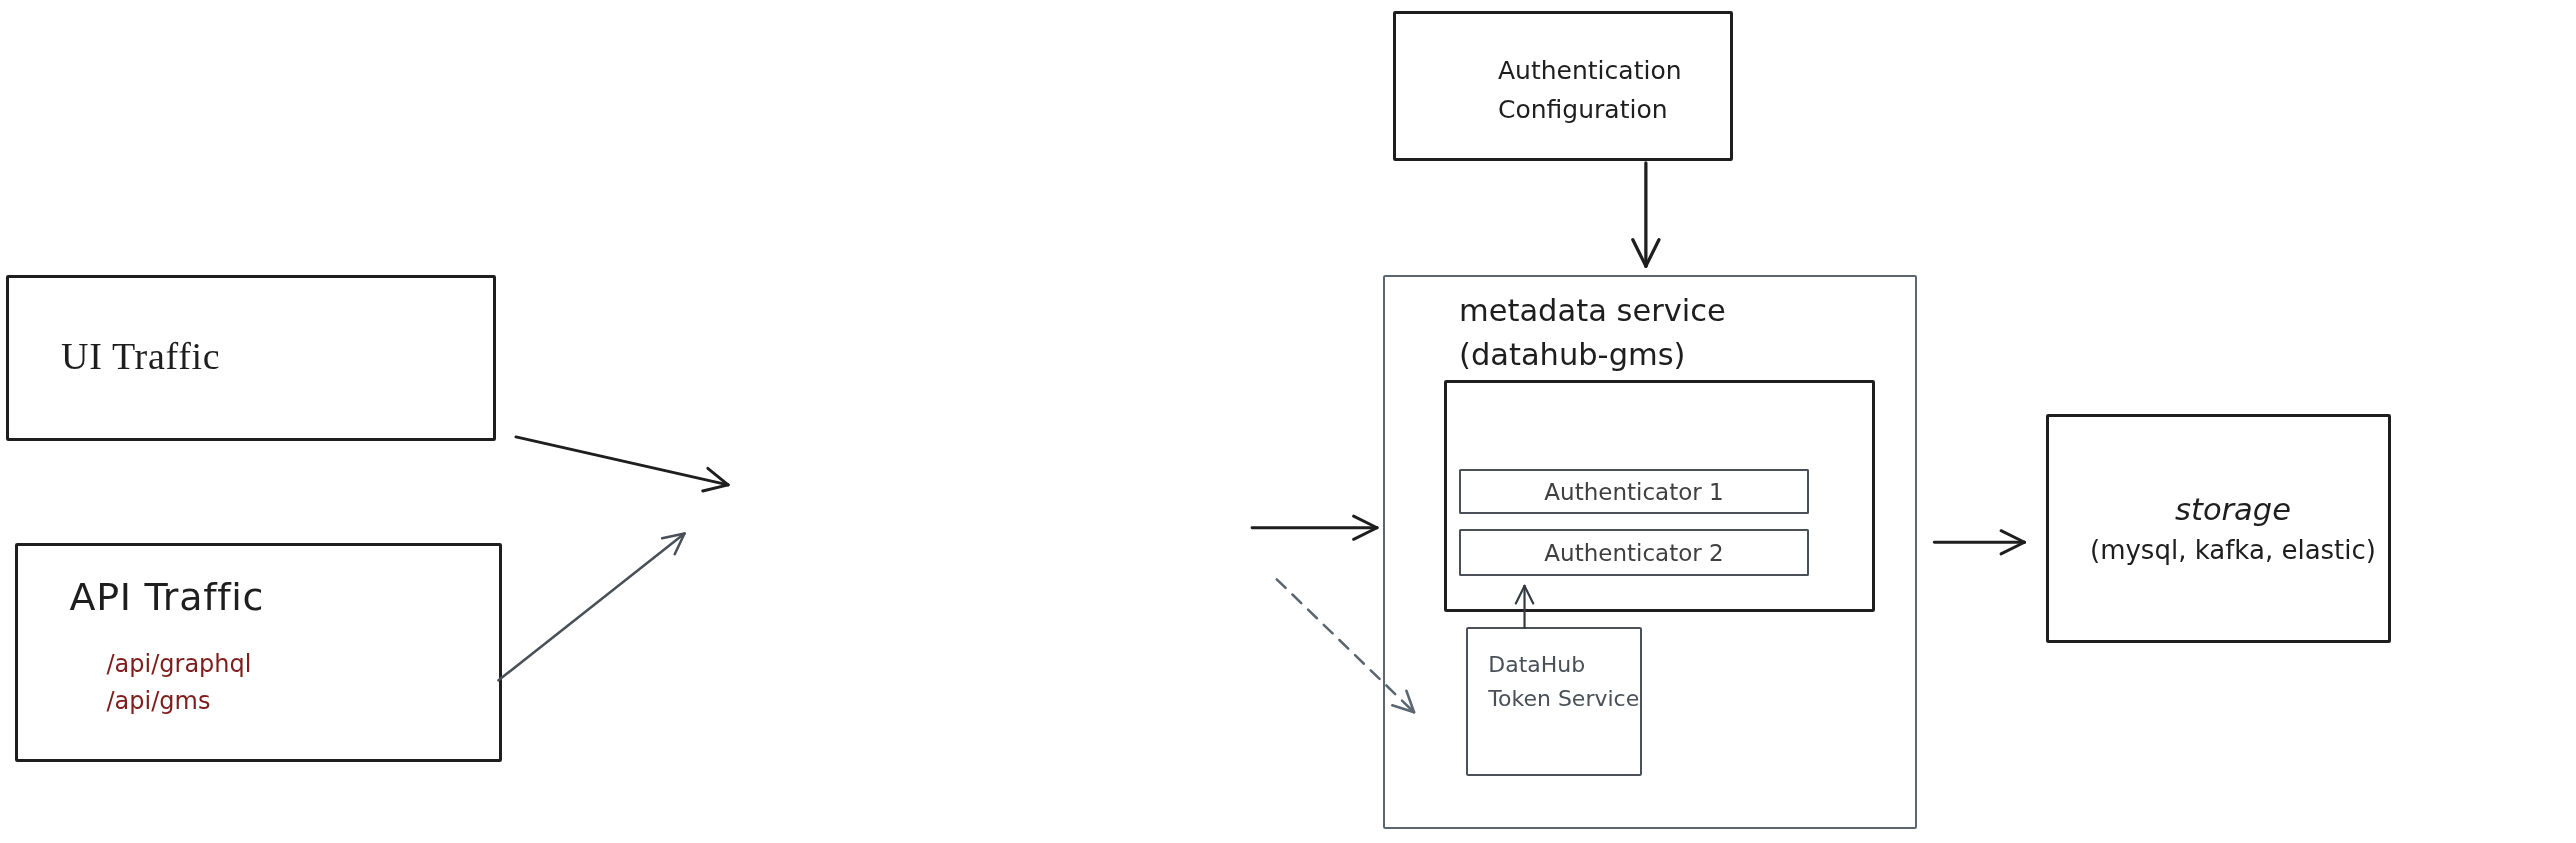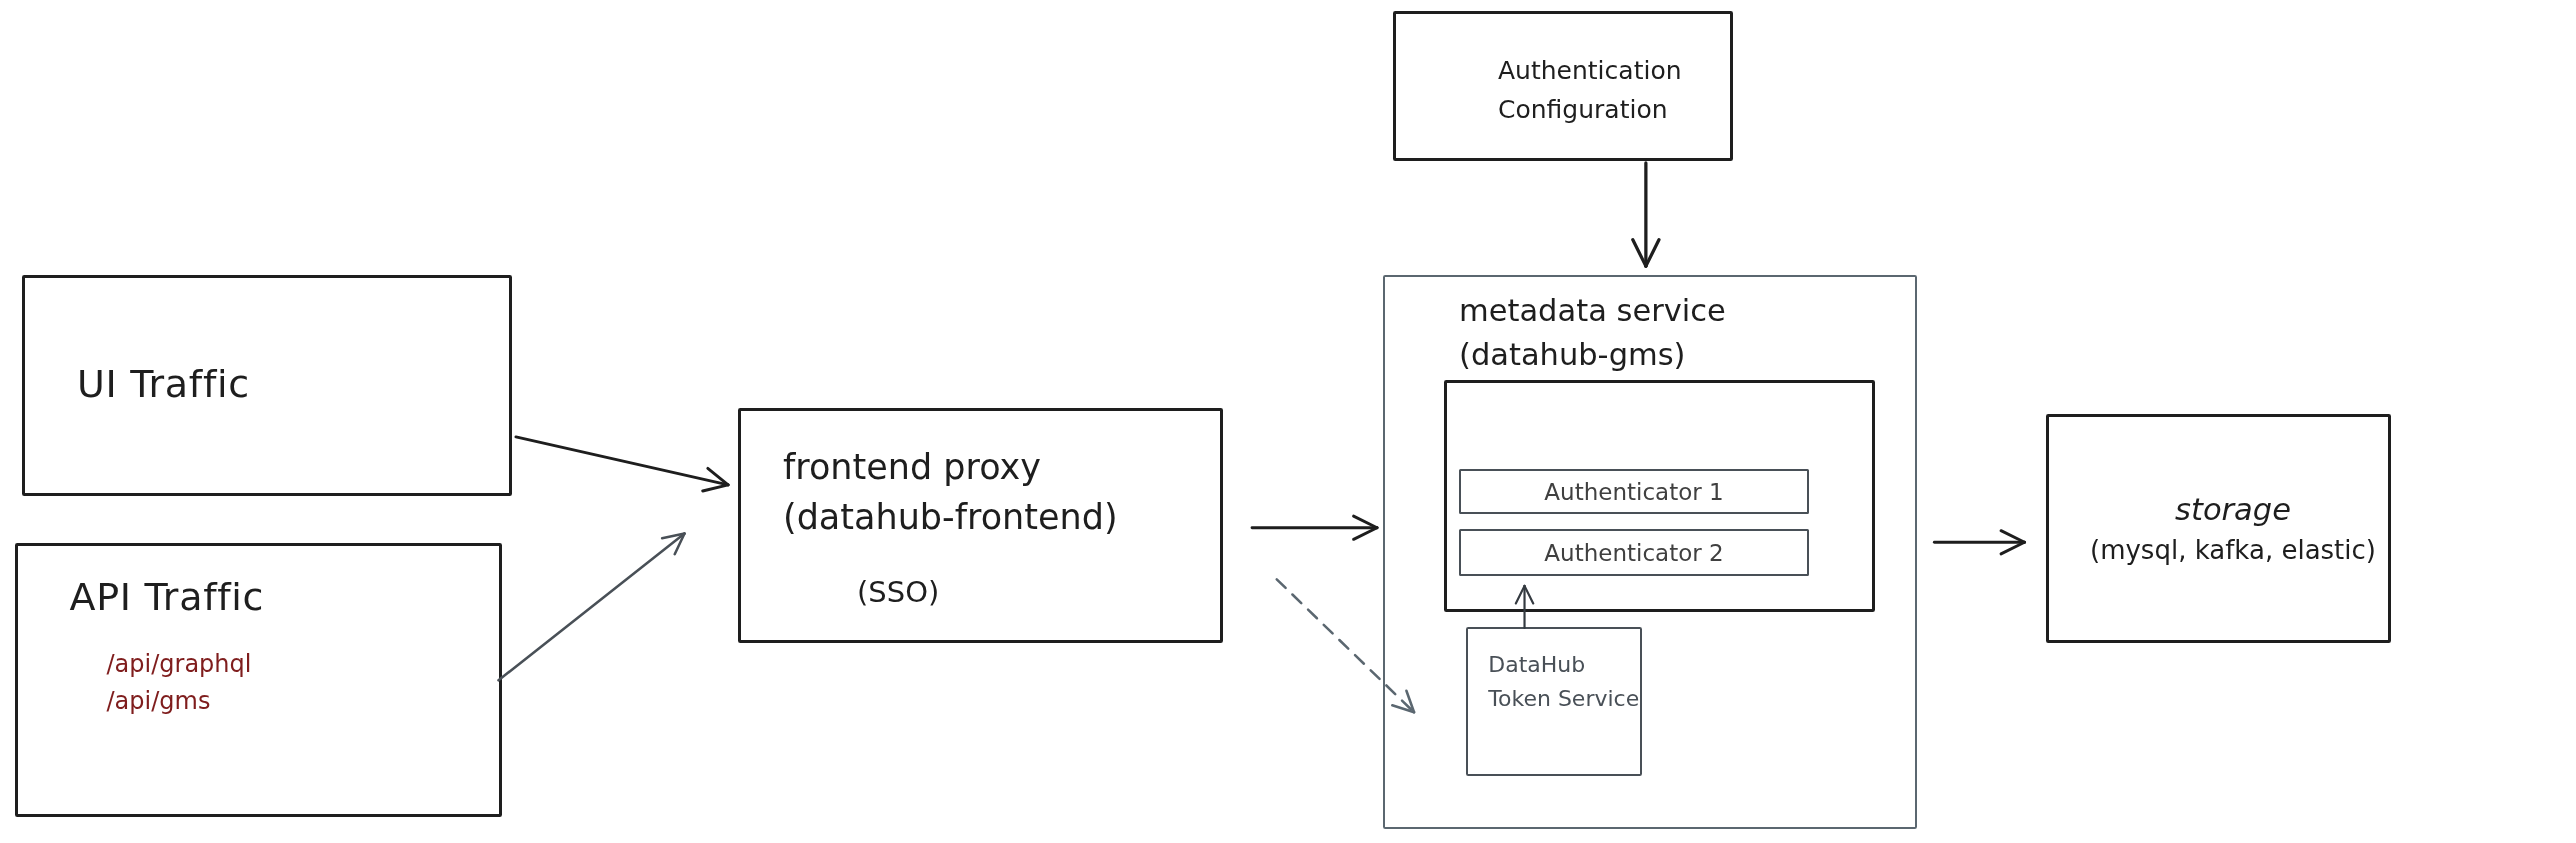--- a/index.html
+++ b/index.html
@@ -24,27 +24,27 @@
     box-sizing: border-box;
     padding-left: 29px;
   }
   .box.gray {
     border: 2.2px solid #495057;
   }
   .box.muted {
     border: 2.2px solid #5b6770;
   }
   
-  #ui-box   { left: 22px;  top: 275px; width: 490px; height: 221px; }
+  #ui-box   { left: 6px;  top: 275px; width: 490px; height: 166px; font-family: Liberation Serif, serif; }
   #ui-box .lbl {
     position: absolute; left: 52px; top: 50%; transform: translateY(-54%);
     font-size: 38px; letter-spacing: 0.7px; white-space: nowrap;
   }
   
-  #api-box  { left: 14.5px;  top: 543px; width: 487px; height: 274px; }
+  #api-box  { left: 14.5px;  top: 543px; width: 487px; height: 219px; }
   #api-box .lbl {
     position: absolute; left: 52px; top: 29px;
     font-size: 38px; letter-spacing: 0.7px; white-space: nowrap;
   }
   #api-box .endpoints {
     position: absolute; left: 89px; top: 100px;
     font-size: 24px; line-height: 1.55; color: #7f1d1d; white-space: nowrap;
   }
   
   #frontend-box { left: 738px; top: 408px; width: 485px; height: 235px; }
@@ -109,27 +109,20 @@
   </div>
 
   <div class="box" id="api-box">
     <div class="lbl">API Traffic</div>
     <div class="endpoints">
       <div>/api/graphql</div>
       <div>/api/gms</div>
     </div>
   </div>
 
-  <div class="box" id="frontend-box">
-    <div class="titles">
-      <div>frontend proxy</div>
-      <div>(datahub-frontend)</div>
-    </div>
-    <div class="sso">(SSO)</div>
-  </div>
 
   <div class="box" id="config-box">
     <div class="titles">
       <div>Authentication</div>
       <div>Configuration</div>
     </div>
   </div>
 
   <div class="box muted" id="gms-box">
     <div class="titles">

